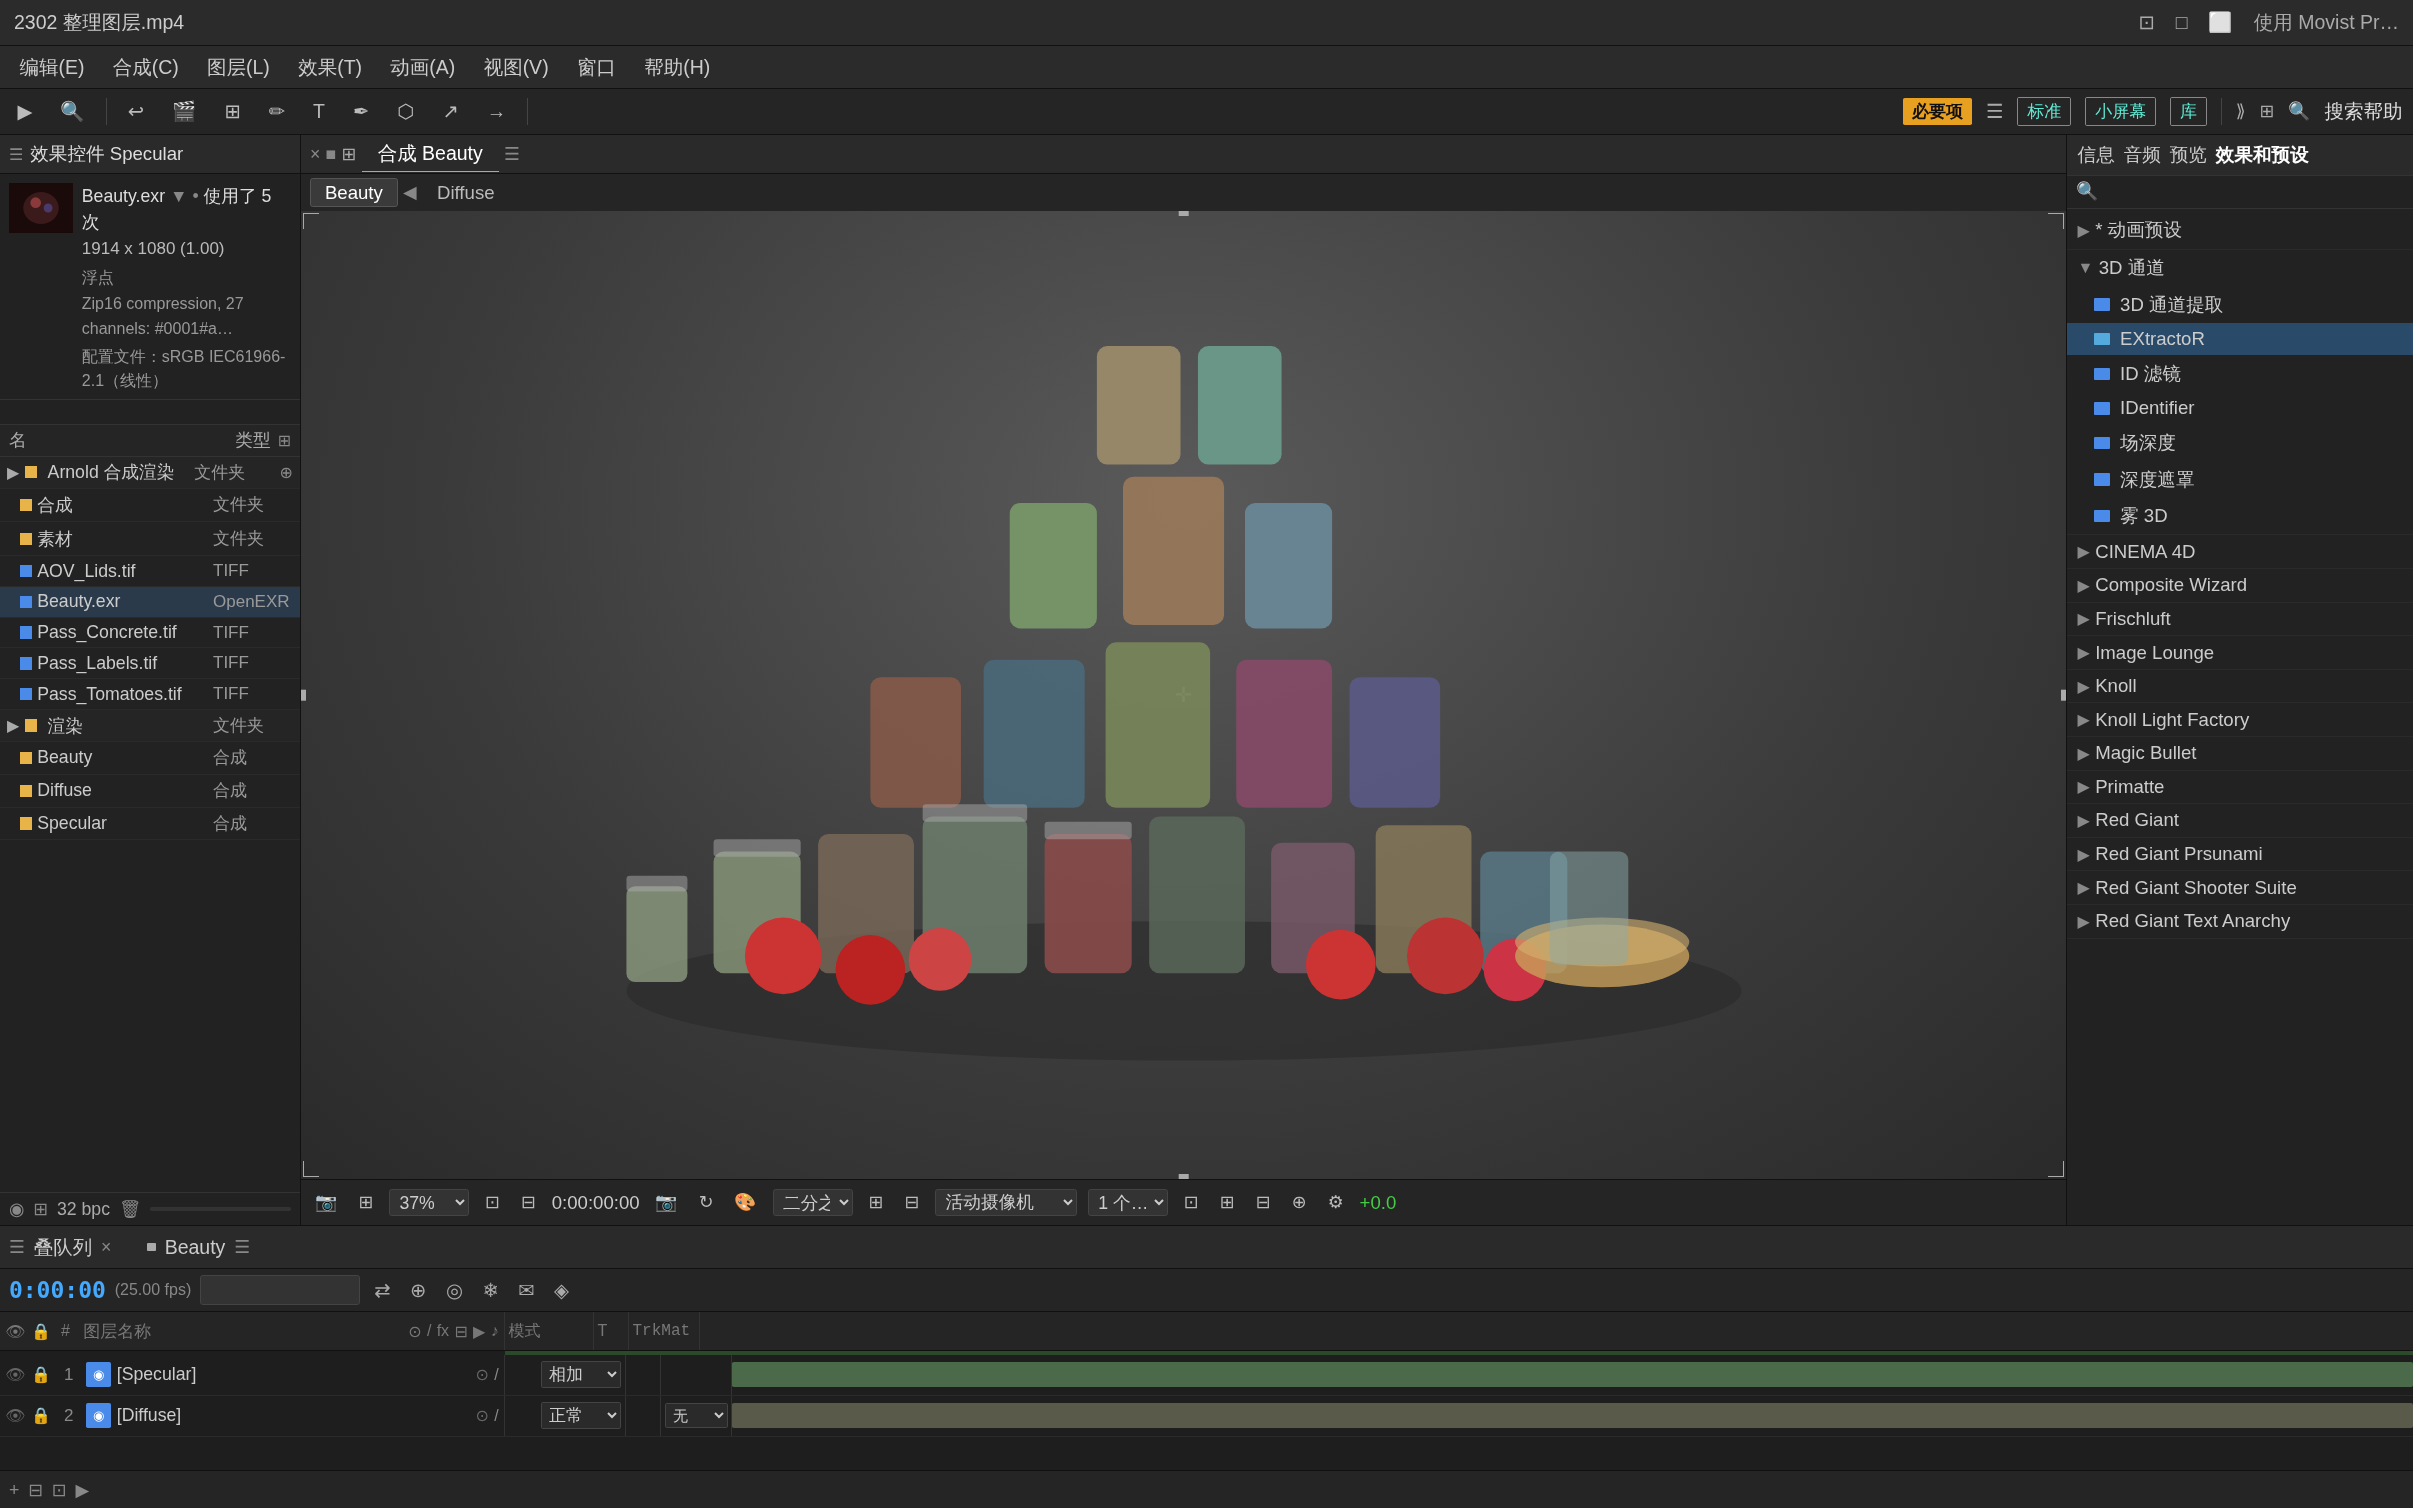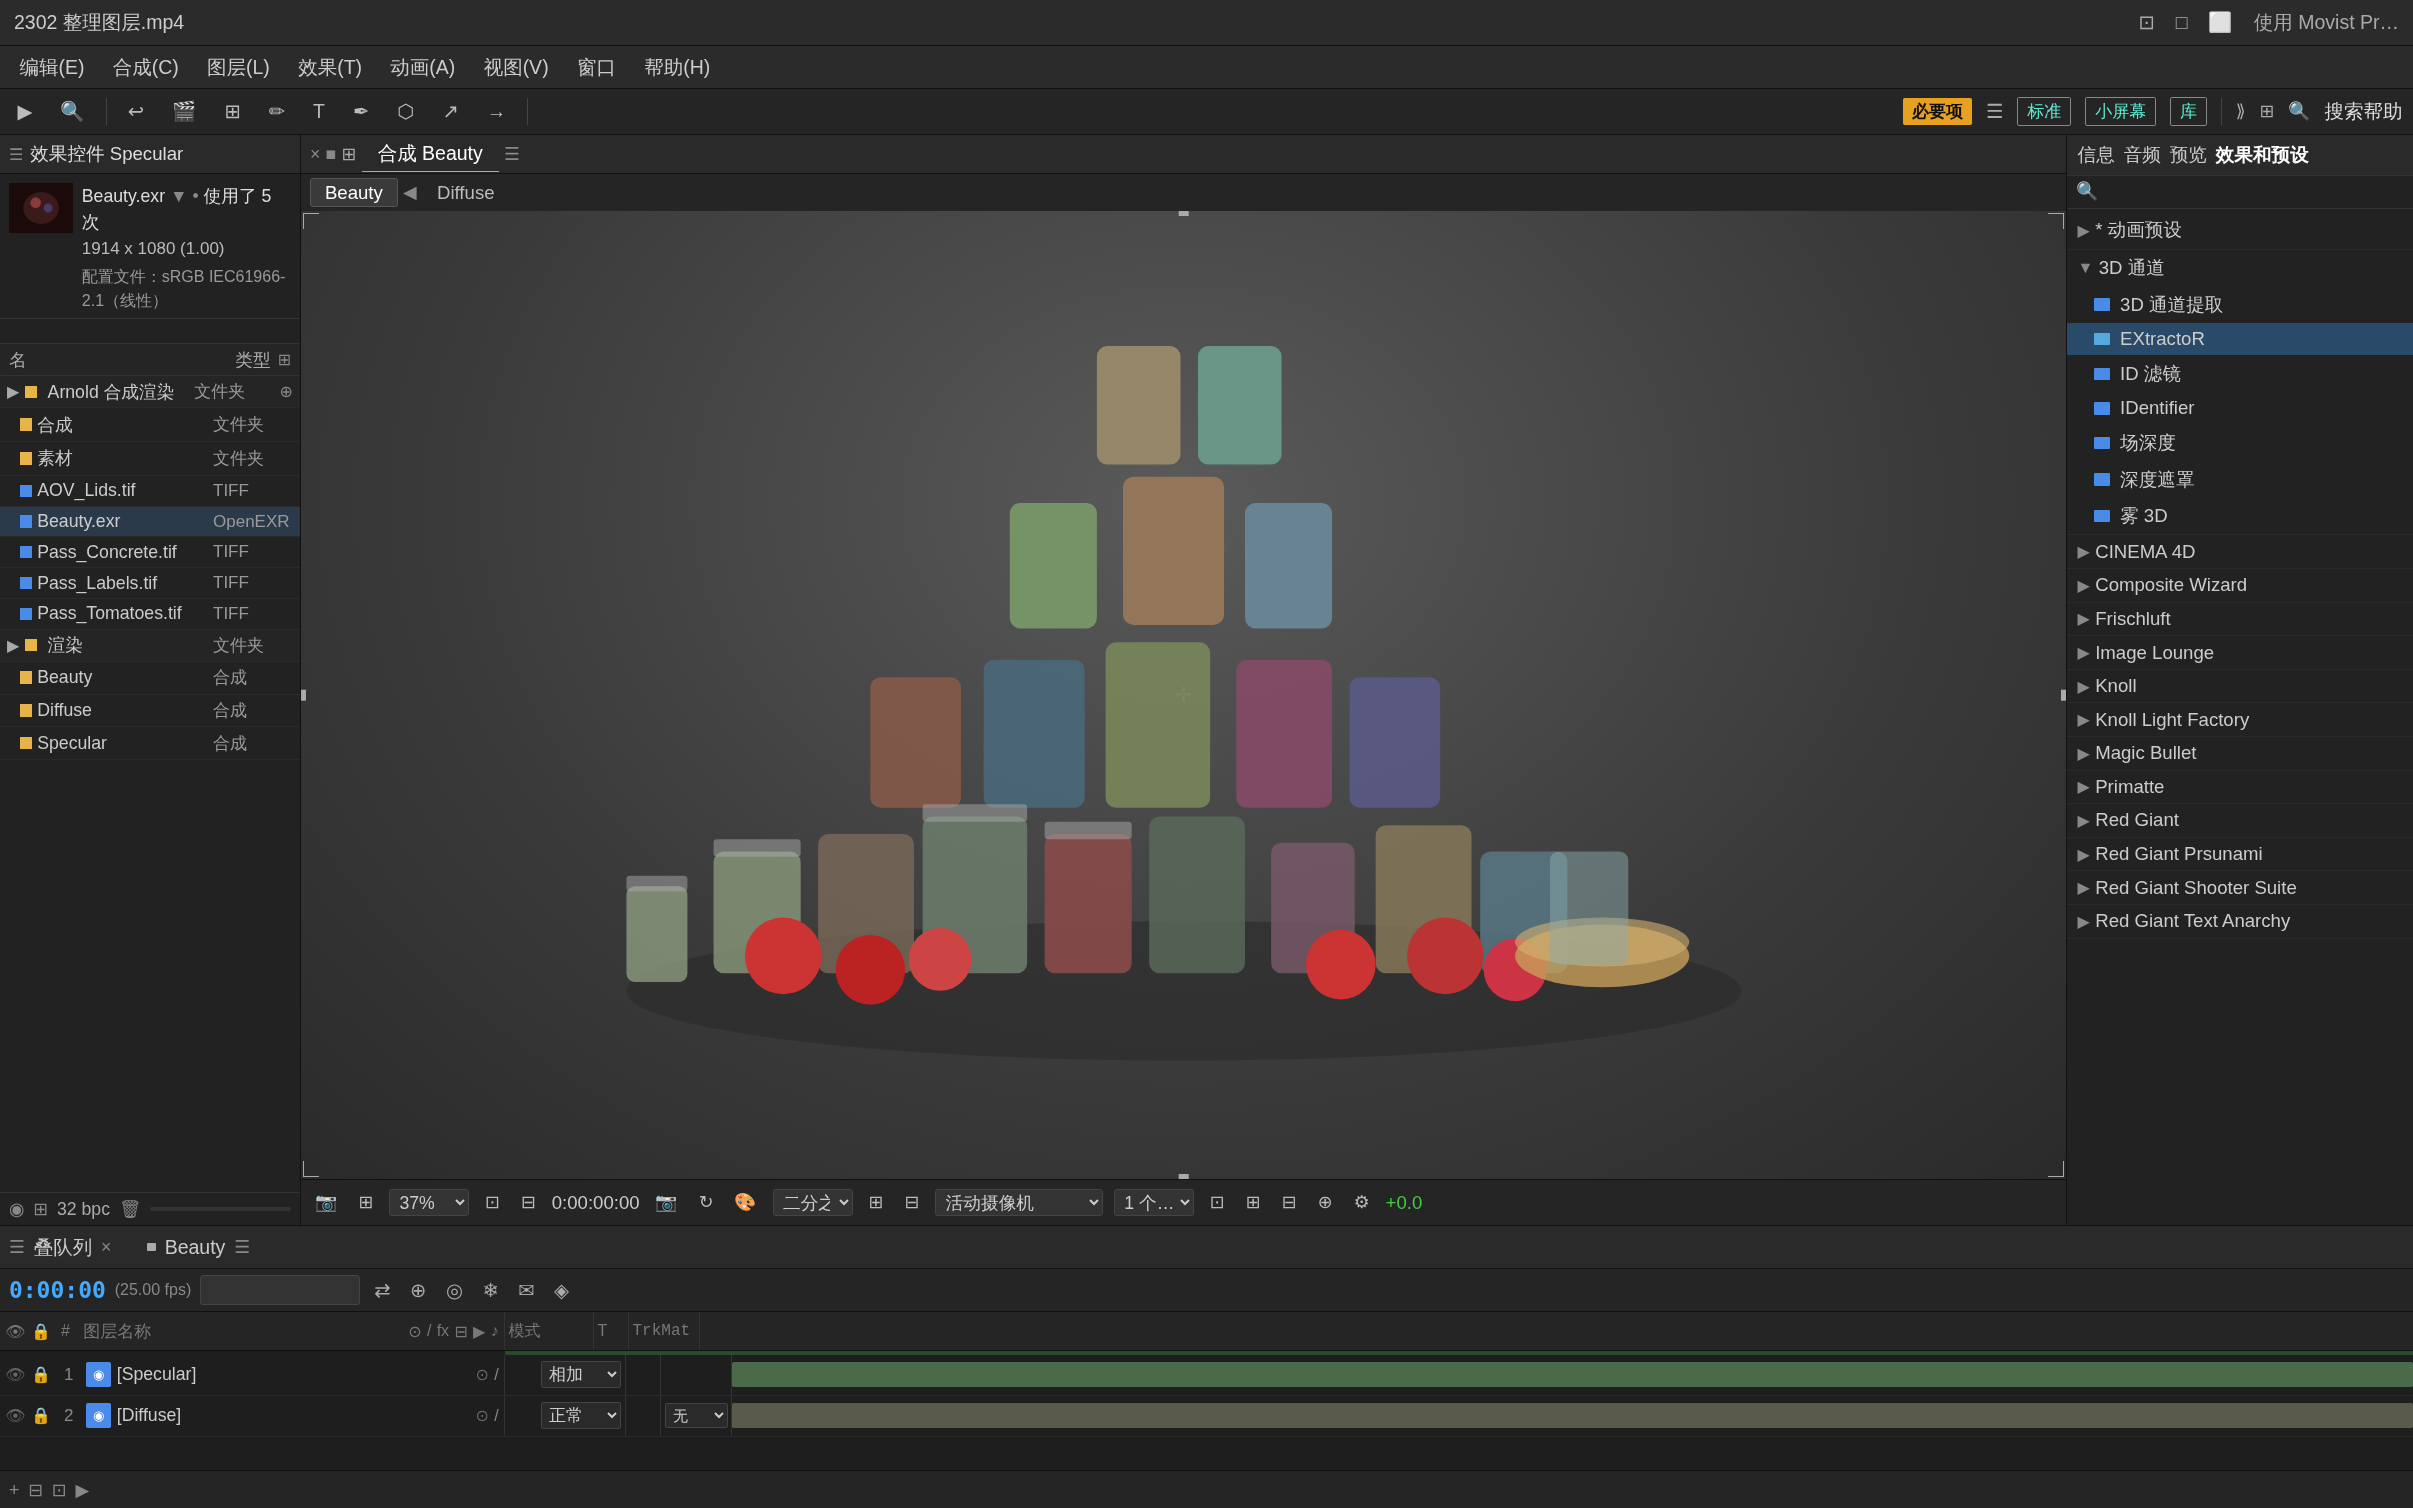--- a/index.html
+++ b/index.html
@@ -632,20 +632,24 @@
             </div>
           </div>
           <div class="file-details">
             <div class="fname">
               <span>Beauty.exr</span>
               <span style="color:#888;"> ▼</span>
               <span style="color:#888;"> • </span>
               <span>使用了 5 次</span>
             </div>
             <div>1914 x 1080 (1.00)</div>
+            <div class="file-meta">
+              <div>浮点</div>
+              <div>Zip16 compression, 27 channels: #0001#a…</div>
+            </div>
             <div class="file-config">配置文件：sRGB IEC61966-2.1（线性）</div>
           </div>
         </div>
       </div>
 
       <div style="height: 25px; background: #222; border-bottom: 0.9px solid #333;"></div>
 
       <div id="file-list-header">
         <div class="col-name">名</div>
         <div style="width:25px;"></div>
@@ -835,21 +839,21 @@
         <span class="vc-btn">🎨</span>
         <div class="vc-zoom">
           <select class="mode-select">
             <option>二分之一</option>
             <option>全</option>
           </select>
         </div>
         <span class="vc-btn">⊞</span>
         <span class="vc-btn">⊟</span>
         <div class="vc-zoom">
-          <select class="mode-select" style="width:168px;">
+          <select class="mode-select" style="width:142px;font-family:Liberation Mono, monospace;">
             <option>活动摄像机</option>
           </select>
         </div>
         <div class="vc-zoom">
           <select class="mode-select">
             <option>1 个…</option>
           </select>
         </div>
         <span class="vc-btn">⊡</span>
         <span class="vc-btn">⊞</span>

